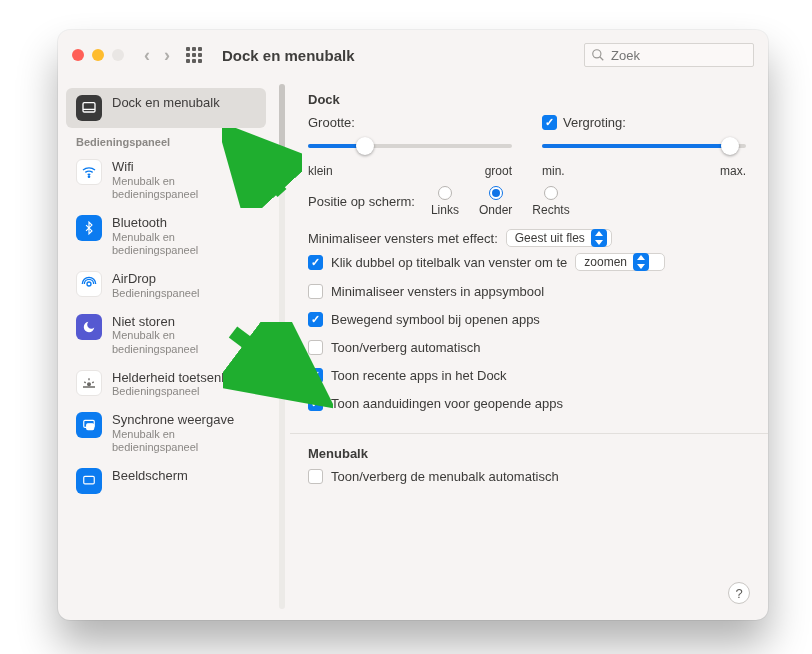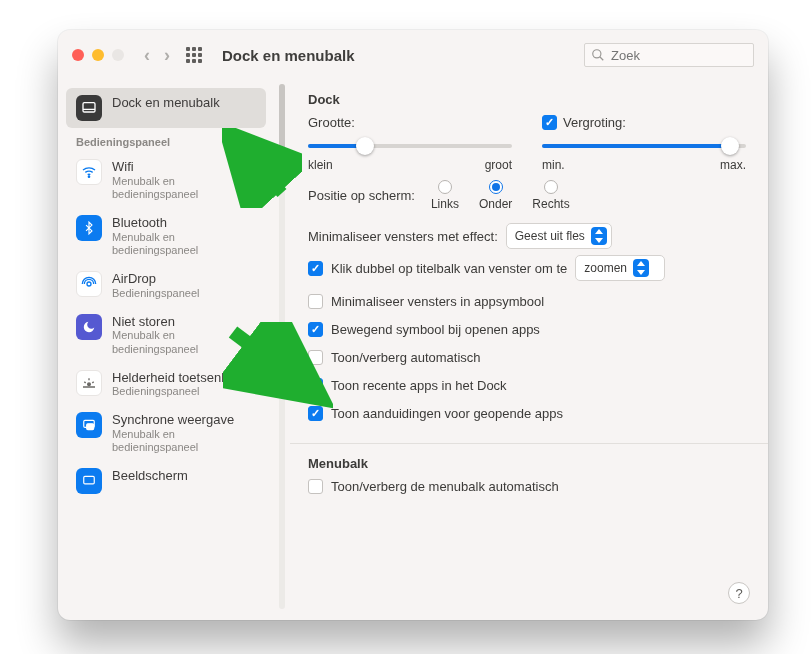--- a/index.html
+++ b/index.html
@@ -51,28 +51,28 @@
   .content{flex:1;padding:12px 22px 16px 18px; font-size:13px; color:#3c3b39; overflow:hidden;}
   .sec-title{font-weight:600; margin-bottom:8px;}
   .row{display:flex;align-items:center;gap:8px;margin-bottom:6px;}
   .sliders{display:flex;gap:30px;margin-bottom:2px;}
   .slider-col{flex:1;}
   .slider-head{display:flex;align-items:flex-end;gap:6px;margin-bottom:6px;}
   .slider{position:relative;height:20px;}
   .track{position:absolute;top:8px;left:0;right:0;height:4px;background:#d7d4d1;border-radius:2px;}
   .fill{position:absolute;top:8px;left:0;height:4px;background:#1074e7;border-radius:2px;}
   .thumb{position:absolute;top:1px;width:18px;height:18px;background:#fff;border-radius:50%;box-shadow:0 1px 3px rgba(0,0,0,.35);}
-  .slider-labels{display:flex;justify-content:space-between;font-size:12px;margin-top:2px;}
+  .slider-labels{display:flex;justify-content:space-between;font-size:12px;margin-top:8px;}
   .radio-row{display:flex;align-items:center;gap:6px;margin:8px 0 12px;text-align:center;}
   .radio-group{display:flex;gap:20px;margin-left:10px;}
   .radio-opt{display:flex;flex-direction:column;align-items:center;gap:3px;font-size:12px;}
   .radio{width:14px;height:14px;border-radius:50%;border:1px solid #b7b4b1;background:#fff;display:flex;align-items:center;justify-content:center;}
   .radio.checked{border-color:#1074e7;}
   .radio.checked::after{content:"";width:8px;height:8px;border-radius:50%;background:#1074e7;}
-  .select{display:inline-flex;align-items:center;height:26px;background:#fff;border:1px solid #d5d2cf;border-radius:5px;padding:0 4px 0 8px;font-size:12px;gap:6px;}
+  .select{display:inline-flex;align-items:center;height:18px;background:#fff;border:1px solid #d5d2cf;border-radius:5px;padding:0 4px 0 8px;font-size:12px;gap:6px;}
   .select .stepper{width:16px;height:18px;background:#0b7bf0;border-radius:4px;position:relative;}
   .select .stepper::before,.select .stepper::after{content:"";position:absolute;left:4px;border-left:4px solid transparent;border-right:4px solid transparent;}
   .select .stepper::before{top:2px;border-bottom:5px solid #fff;}
   .select .stepper::after{bottom:2px;border-top:5px solid #fff;}
   .chk{width:15px;height:15px;border-radius:3px;border:1px solid #c5c2bf;background:#fff;display:inline-flex;align-items:center;justify-content:center;flex-shrink:0;}
   .chk.checked{background:#0b7bf0;border-color:#0b7bf0;}
   .chk.checked::after{content:"✓";color:#fff;font-size:11px;font-weight:700;line-height:1;}
   .checks{display:flex;flex-direction:column;gap:7px;margin-top:6px;}
   hr.sep{border:none;border-top:1px solid #e2dfdc;margin:16px -22px 12px -18px;}
   .help{position:absolute;right:18px;bottom:16px;width:22px;height:22px;border-radius:50%;border:1px solid #c9c6c3;background:#fff;display:flex;align-items:center;justify-content:center;font-size:13px;color:#5e5c59;}

